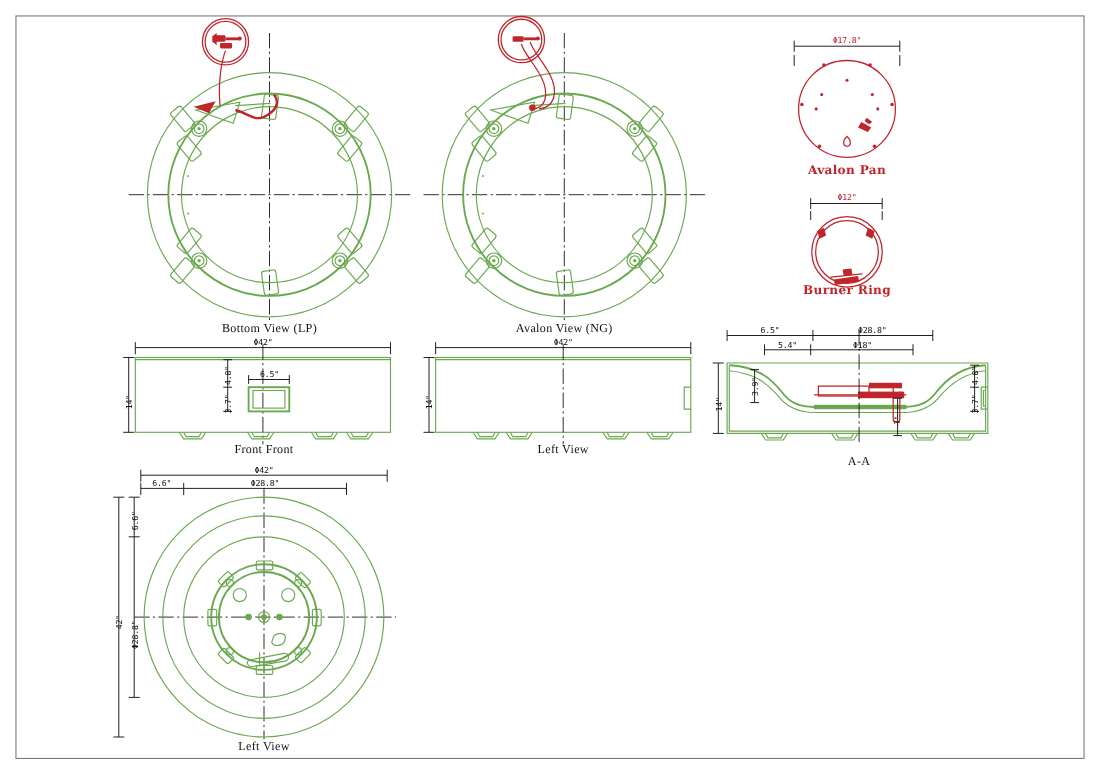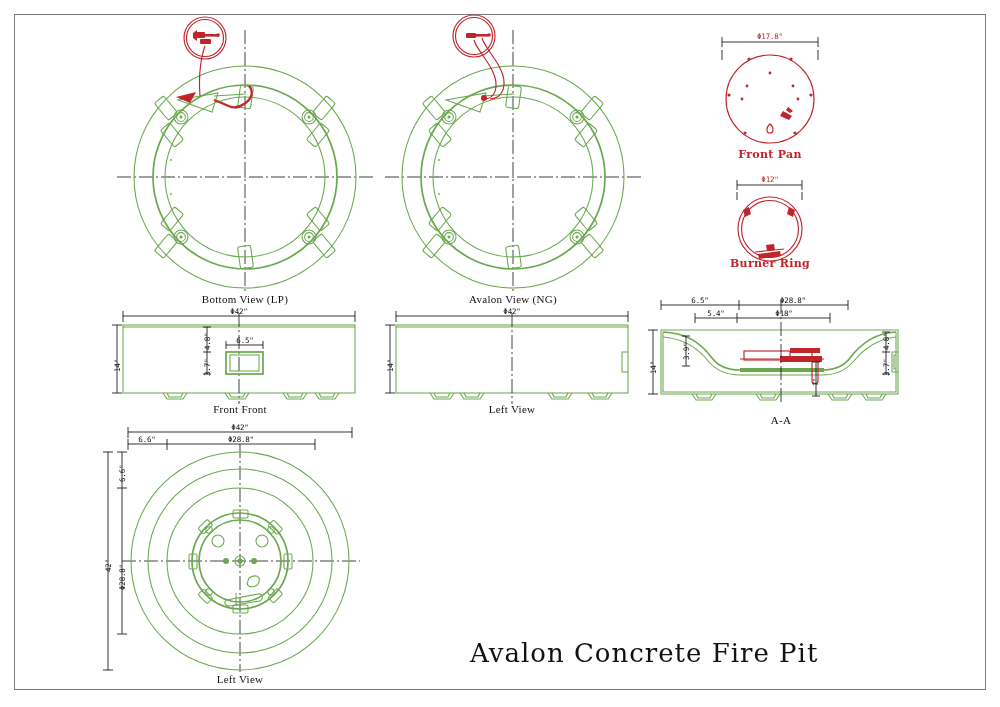--- a/index.html
+++ b/index.html
@@ -448,21 +448,21 @@
       <circle class="gf" cx="240" cy="561" r="2.6"></circle>
 
       <path class="g" d="M249,578 C255,574 261,576 259,582 C257,588 249,588 247,584 Z"></path>
       <path class="g" d="M227,600 L258,594 C263,593 264,600 259,601 L230,606 C225,607 223,601 227,600 Z"></path>
       <path class="g" d="M236,593 L236,606"></path>
     </g>
   </svg>
 
   <div class="viewname" style="left:245px; top:293px; transform:translateX(-50%);">Bottom View (LP)</div>
   <div class="viewname" style="left:513px; top:293px; transform:translateX(-50%);">Avalon View (NG)</div>
-  <div class="redname bold" style="left:770px; top:148px; transform:translateX(-50%);">Front Pan</div>
+  <div class="redname bold" style="left:770px; top:148px; transform:translateX(-50%);">Avalon Pan</div>
   <div class="redname bold" style="left:770px; top:257px; transform:translateX(-50%);text-align:center;">Burner Ring</div>
   <div class="viewname" style="left:240px; top:403px; transform:translateX(-50%);">Front Front</div>
   <div class="viewname" style="left:512px; top:403px; transform:translateX(-50%);">Left View</div>
   <div class="viewname" style="left:781px; top:414px; transform:translateX(-50%);">A-A</div>
   <div class="viewname" style="left:240px; top:673px; transform:translateX(-50%);">Left View</div>
 
   <div class="hlabel" style="left:770px; top:32px; transform:translateX(-50%); color:#c0252b;">Φ17.8"</div>
   <div class="hlabel" style="left:770px; top:175px; transform:translateX(-50%); color:#c0252b;">Φ12"</div>
 
   <div class="hlabel" style="left:239px; top:307px; transform:translateX(-50%);">Φ42"</div>
@@ -484,15 +484,14 @@
   <div class="vlabel" style="left:882px; top:376px; transform:rotate(-90deg);">3.7"</div>
   <div class="vlabel" style="left:812px; top:386px; transform:rotate(-90deg); font-size:7px;">7"</div>
 
   <div class="hlabel" style="left:240px; top:423px; transform:translateX(-50%);">Φ42"</div>
   <div class="hlabel" style="left:147px; top:435px; transform:translateX(-50%);">6.6"</div>
   <div class="hlabel" style="left:241px; top:435px; transform:translateX(-50%);">Φ28.8"</div>
   <div class="vlabel" style="left:104px; top:572px; transform:rotate(-90deg);">42"</div>
   <div class="vlabel" style="left:118px; top:590px; transform:rotate(-90deg);">Φ28.8"</div>
   <div class="vlabel" style="left:118px; top:482px; transform:rotate(-90deg);">6.6"</div>
 
-  <div id="sheet-title">Avalon Concrete Fire Pit</div>
 
 </div>
 
 </body></html>

